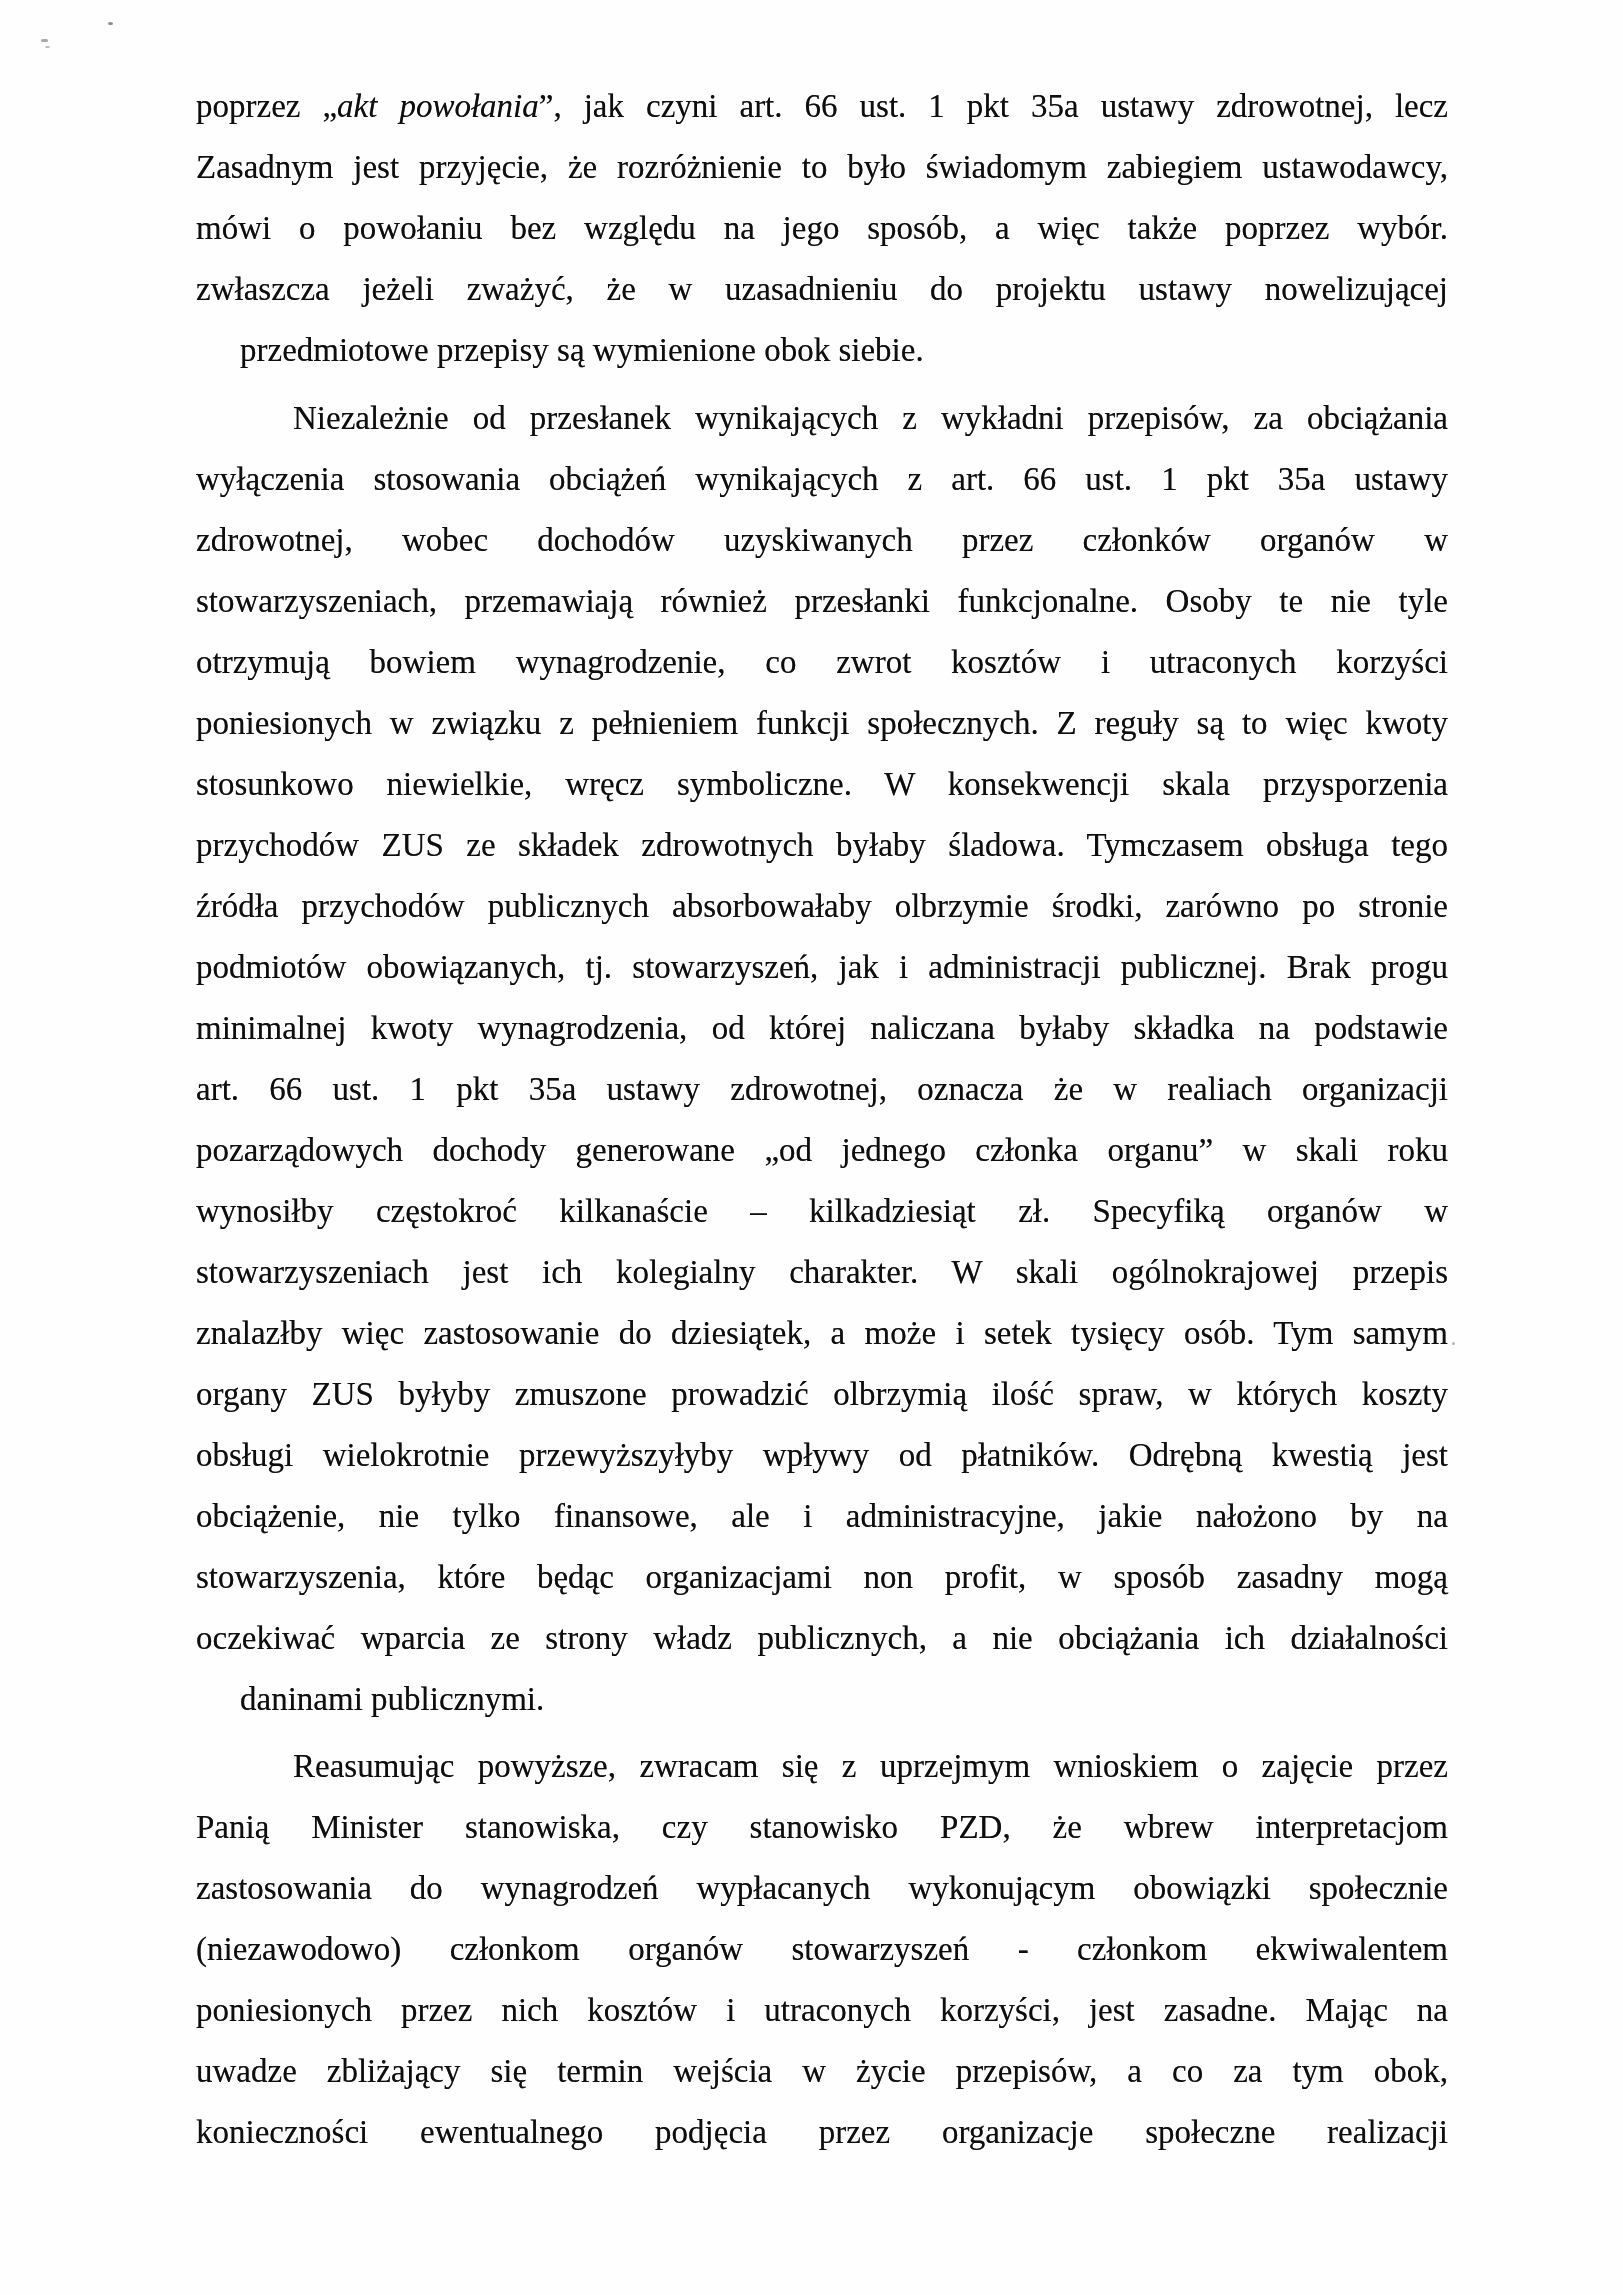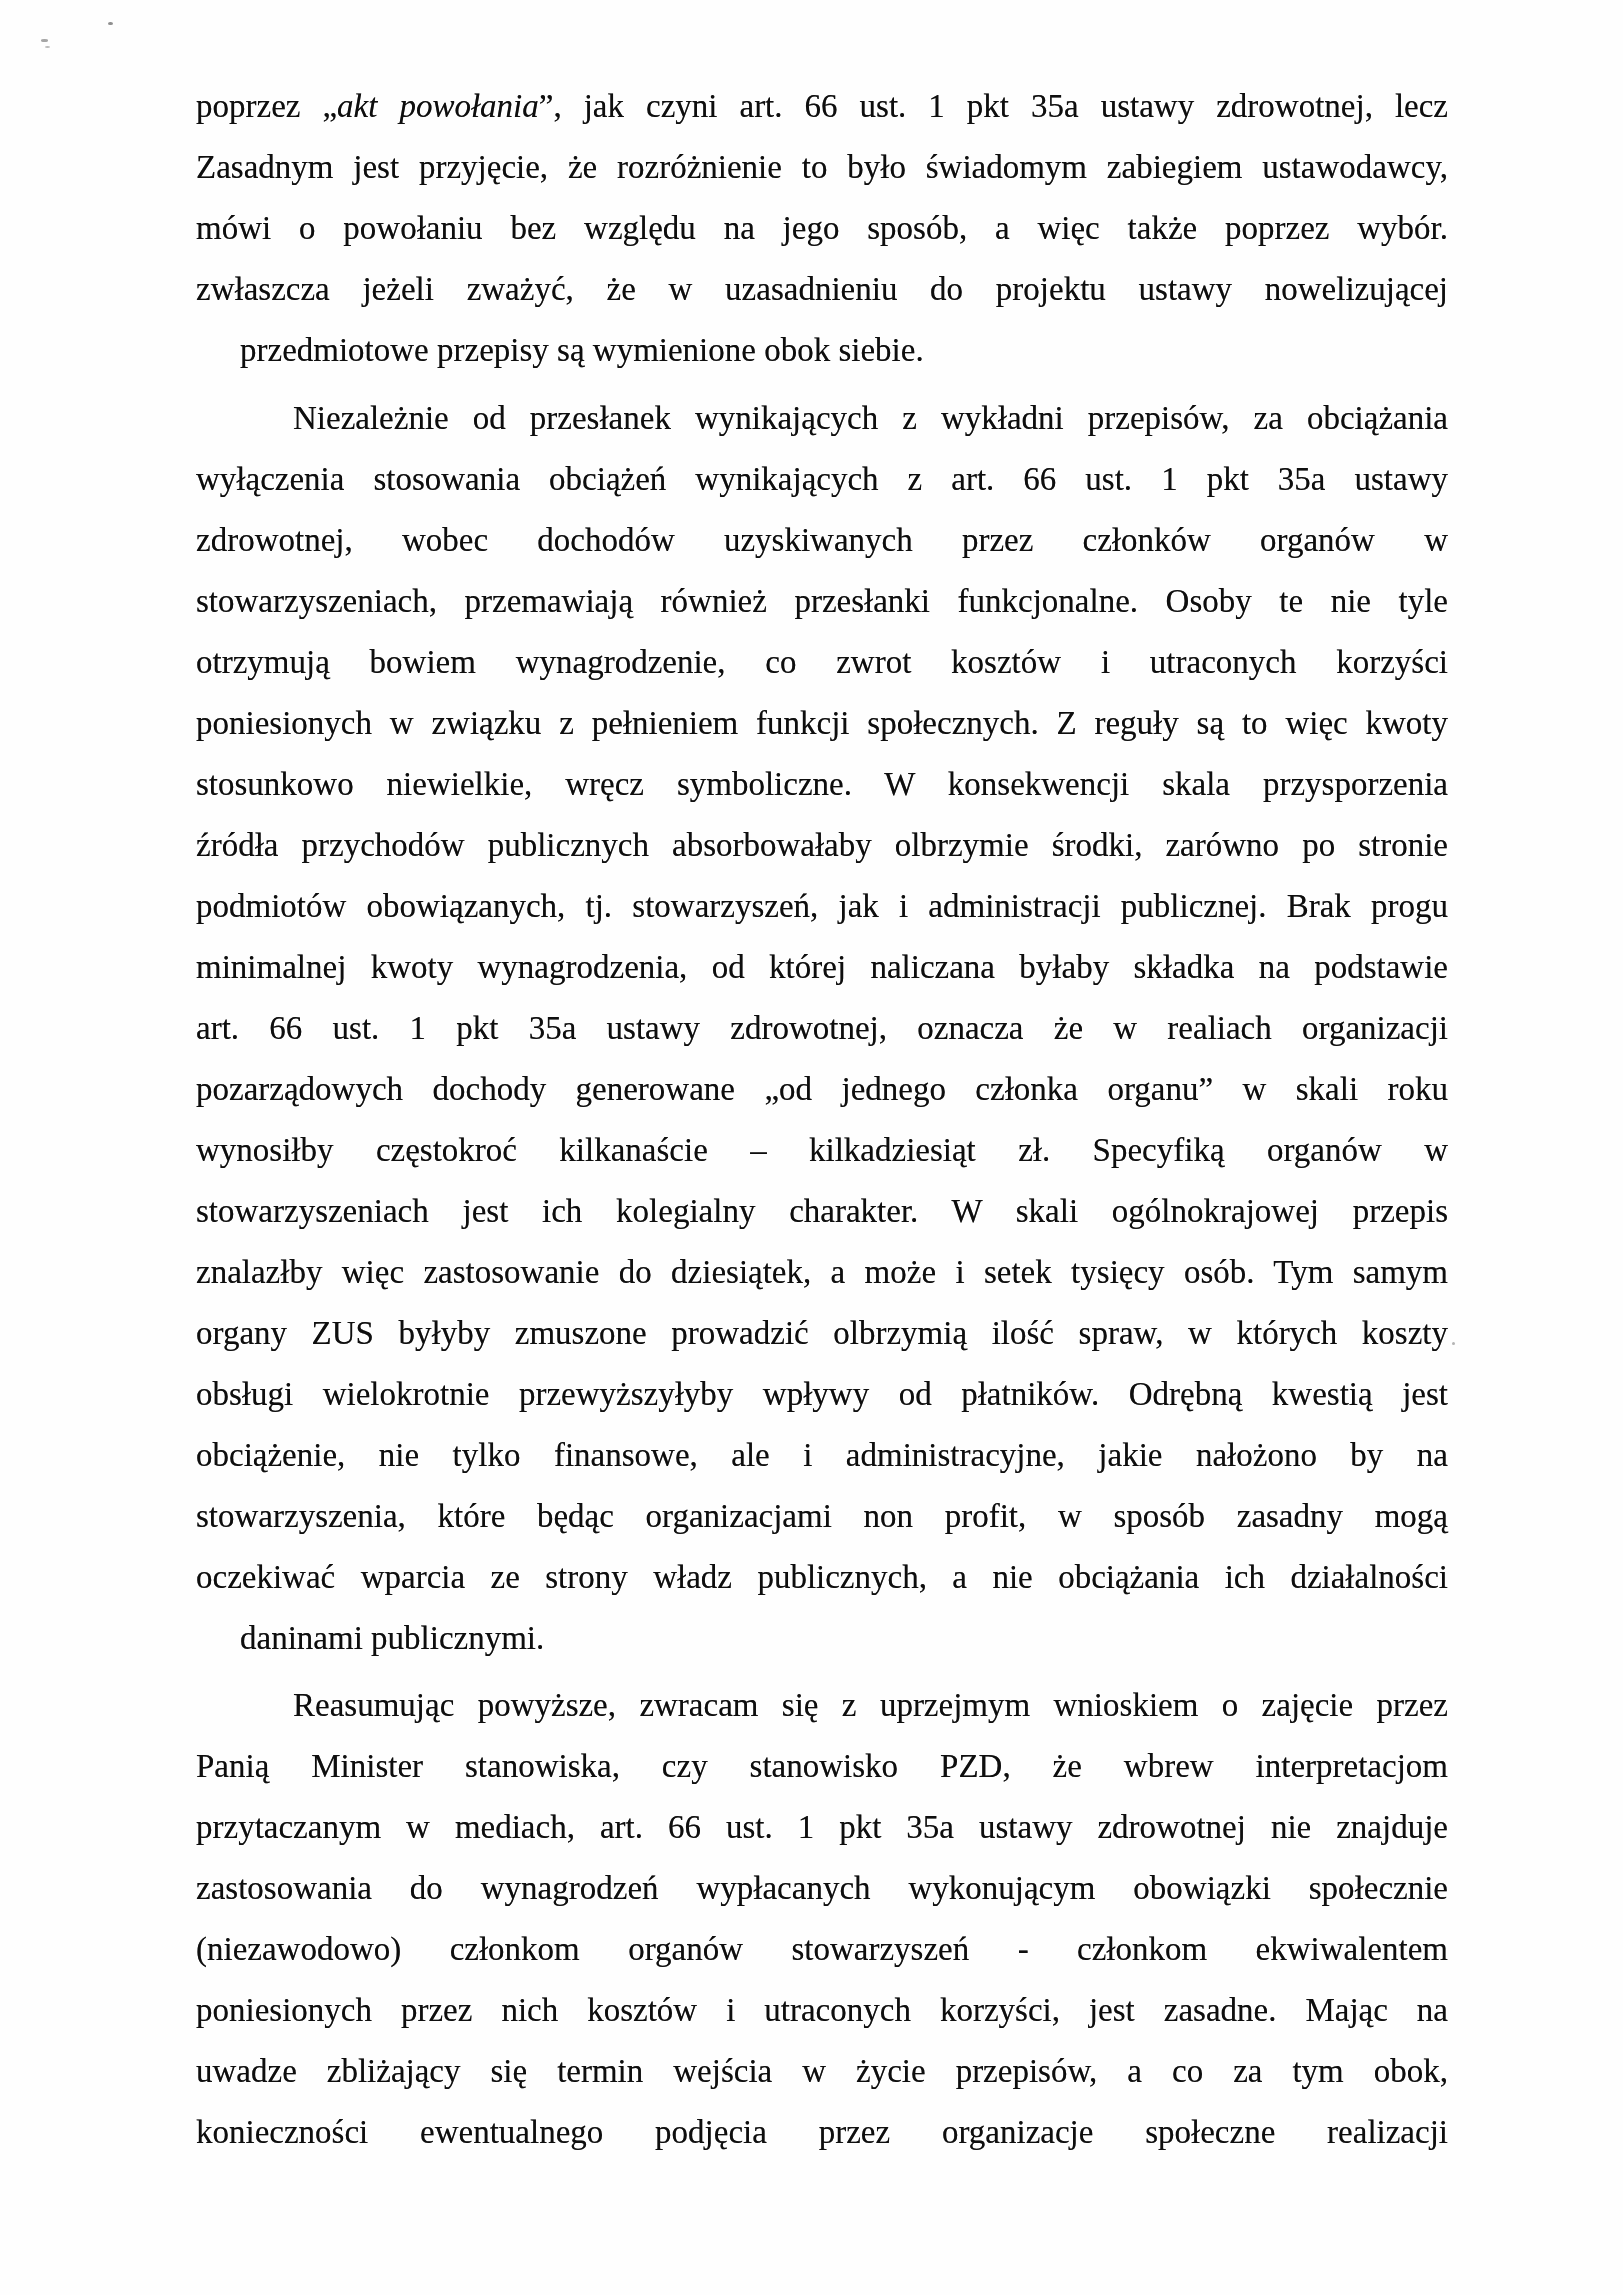--- a/index.html
+++ b/index.html
@@ -69,39 +69,39 @@
         <div class="line final"><span>przedmiotowe przepisy są wymienione obok siebie.</span></div>
       </div>
       <div class="para">
         <div class="line first"><span>Niezależnie od przesłanek wynikających z wykładni przepisów, za obciążania</span></div>
         <div class="line"><span>wyłączenia stosowania obciążeń wynikających z art. 66 ust. 1 pkt 35a ustawy</span></div>
         <div class="line"><span>zdrowotnej, wobec dochodów uzyskiwanych przez członków organów w</span></div>
         <div class="line"><span>stowarzyszeniach, przemawiają również przesłanki funkcjonalne. Osoby te nie tyle</span></div>
         <div class="line"><span>otrzymują bowiem wynagrodzenie, co zwrot kosztów i utraconych korzyści</span></div>
         <div class="line"><span>poniesionych w związku z pełnieniem funkcji społecznych. Z reguły są to więc kwoty</span></div>
         <div class="line"><span>stosunkowo niewielkie, wręcz symboliczne. W konsekwencji skala przysporzenia</span></div>
+        <div class="line"><span>przychodów ZUS ze składek zdrowotnych byłaby śladowa. Tymczasem obsługa tego</span></div>
         <div class="line"><span>źródła przychodów publicznych absorbowałaby olbrzymie środki, zarówno po stronie</span></div>
         <div class="line"><span>podmiotów obowiązanych, tj. stowarzyszeń, jak i administracji publicznej. Brak progu</span></div>
         <div class="line"><span>minimalnej kwoty wynagrodzenia, od której naliczana byłaby składka na podstawie</span></div>
         <div class="line"><span>art. 66 ust. 1 pkt 35a ustawy zdrowotnej, oznacza że w realiach organizacji</span></div>
         <div class="line"><span>pozarządowych dochody generowane „od jednego członka organu” w skali roku</span></div>
         <div class="line"><span>wynosiłby częstokroć kilkanaście – kilkadziesiąt zł. Specyfiką organów w</span></div>
         <div class="line"><span>stowarzyszeniach jest ich kolegialny charakter. W skali ogólnokrajowej przepis</span></div>
         <div class="line"><span>znalazłby więc zastosowanie do dziesiątek, a może i setek tysięcy osób. Tym samym</span></div>
         <div class="line"><span>organy ZUS byłyby zmuszone prowadzić olbrzymią ilość spraw, w których koszty</span></div>
         <div class="line"><span>obsługi wielokrotnie przewyższyłyby wpływy od płatników. Odrębną kwestią jest</span></div>
         <div class="line"><span>obciążenie, nie tylko finansowe, ale i administracyjne, jakie nałożono by na</span></div>
         <div class="line"><span>stowarzyszenia, które będąc organizacjami non profit, w sposób zasadny mogą</span></div>
         <div class="line"><span>oczekiwać wparcia ze strony władz publicznych, a nie obciążania ich działalności</span></div>
         <div class="line final"><span>daninami publicznymi.</span></div>
       </div>
       <div class="para">
         <div class="line first"><span>Reasumując powyższe, zwracam się z uprzejmym wnioskiem o zajęcie przez</span></div>
         <div class="line"><span>Panią Minister stanowiska, czy stanowisko PZD, że wbrew interpretacjom</span></div>
-        <div class="line"><span>przytaczanym w mediach, art. 66 ust. 1 pkt 35a ustawy zdrowotnej nie znajduje</span></div>
         <div class="line"><span>zastosowania do wynagrodzeń wypłacanych wykonującym obowiązki społecznie</span></div>
         <div class="line"><span>(niezawodowo) członkom organów stowarzyszeń - członkom ekwiwalentem</span></div>
         <div class="line"><span>poniesionych przez nich kosztów i utraconych korzyści, jest zasadne. Mając na</span></div>
         <div class="line"><span>uwadze zbliżający się termin wejścia w życie przepisów, a co za tym obok,</span></div>
         <div class="line"><span>konieczności ewentualnego podjęcia przez organizacje społeczne realizacji</span></div>
       </div>
     </div>
 <div class="artifact" style="left: 108px; top: 22px; width: 4.6px; height: 3.3px; opacity: 0.75;"></div>
     <div class="artifact" style="left: 41px; top: 39px; width: 6.5px; height: 2.6px; opacity: 0.6;"></div>
     <div class="artifact" style="left: 45px; top: 46px; width: 4.6px; height: 2px; opacity: 0.45;"></div>

